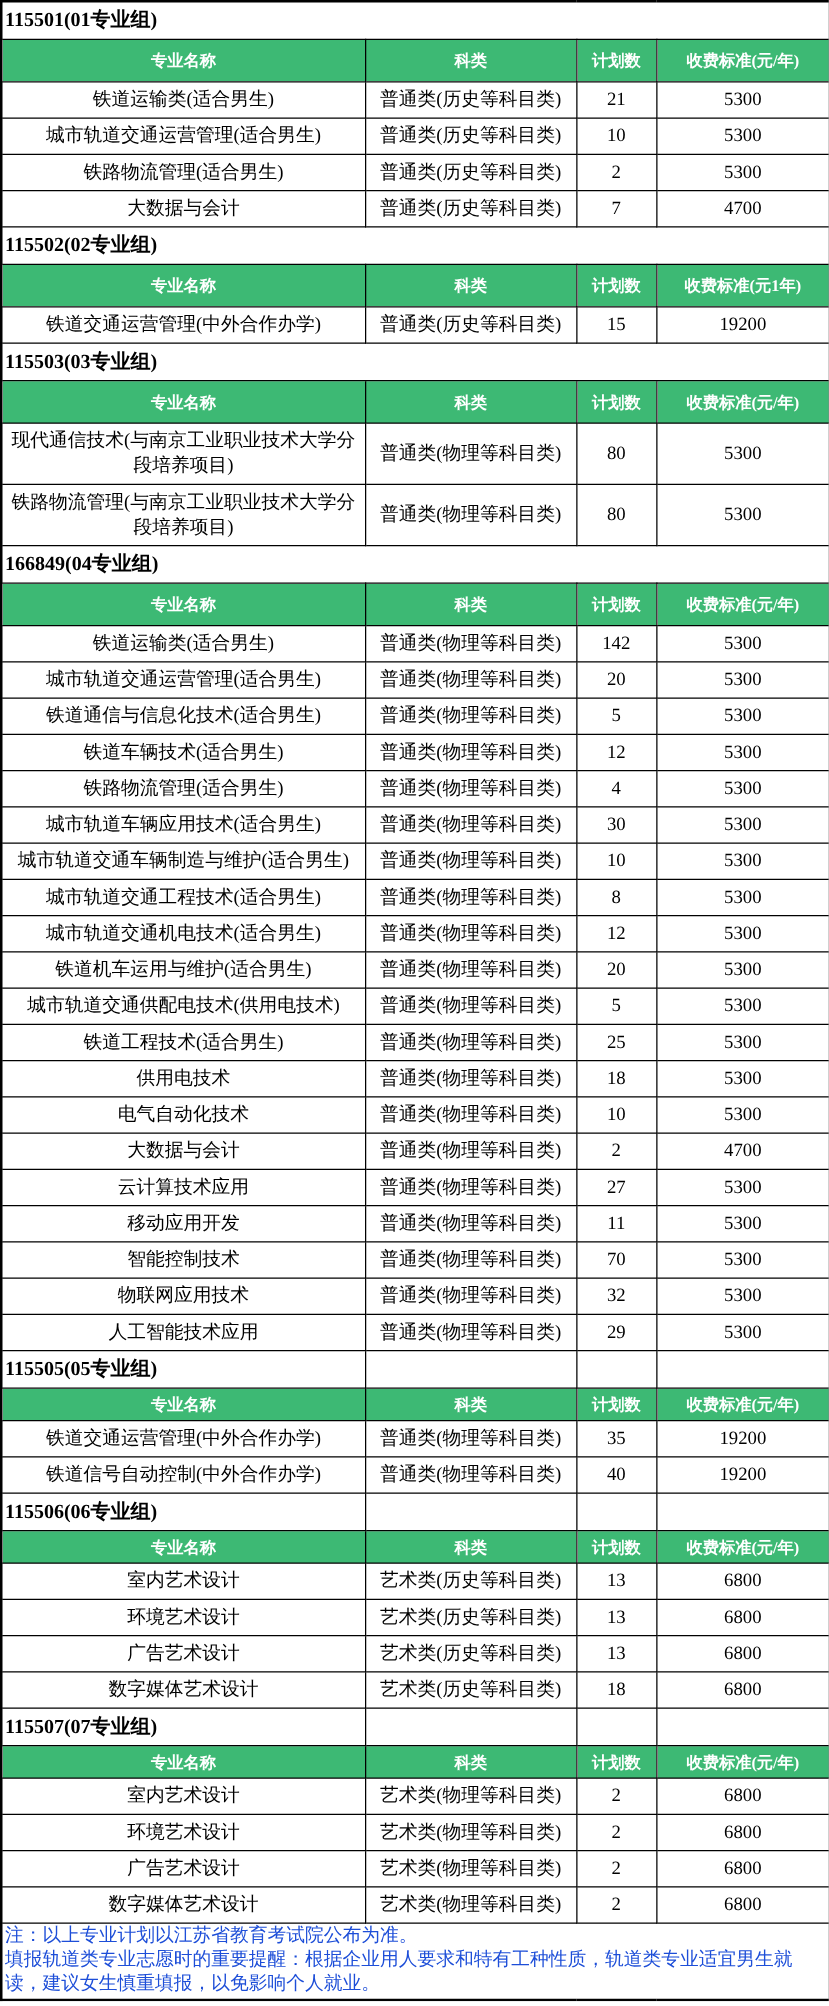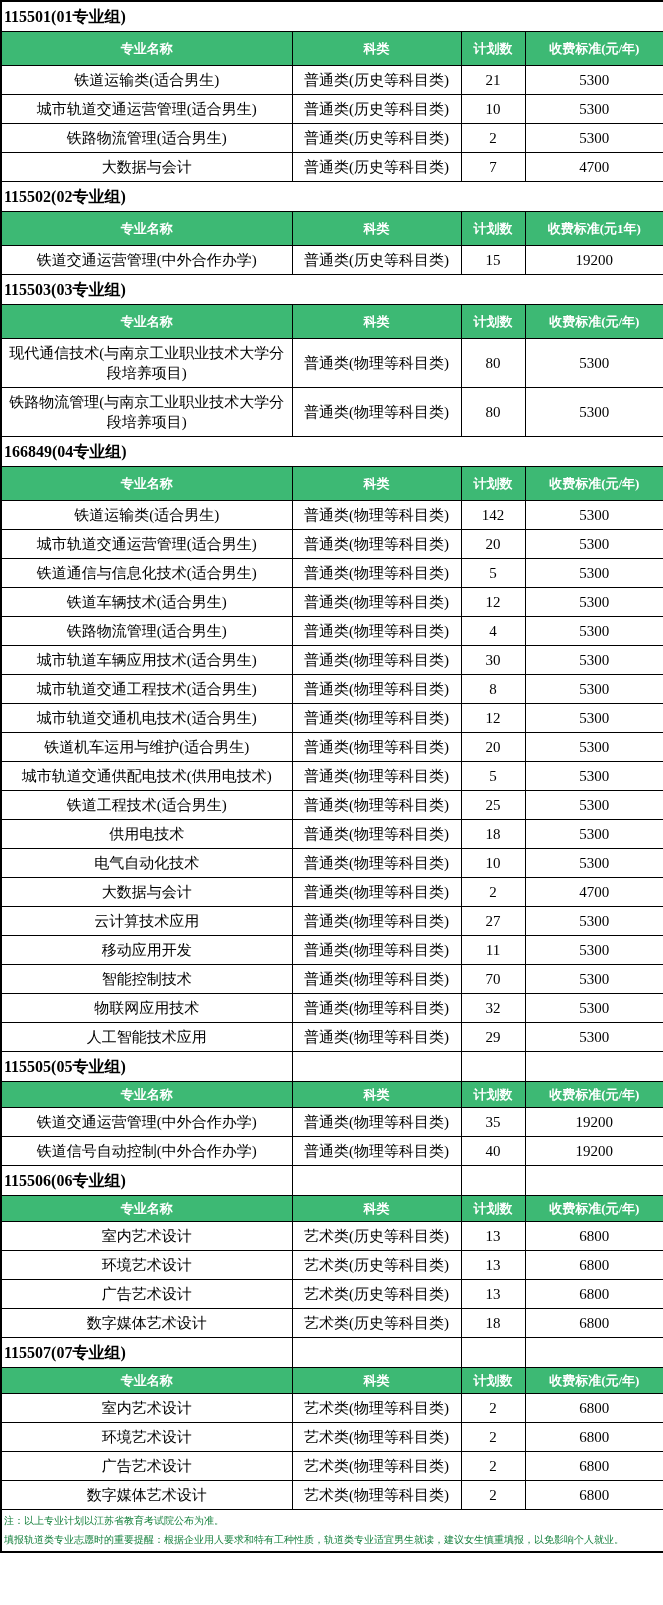--- a/index.html
+++ b/index.html
@@ -60,23 +60,23 @@
     background: #ffffff;
   }
   
   tr.footer td {
     text-align: left;
     vertical-align: top;
     padding: 1px 2px 2px 2px;
     background: #ffffff;
   }
   tr.footer .note {
-    font-size: 10px;
+    font-size: 15px;
     line-height: 19px;
-    color: #15803d;
+    color: #1d4ed8;
   }
 </style>
 </head>
 <body>
 
 <div class="sheet">
   <table class="plan">
     <colgroup>
       <col style="width:291px">
       <col style="width:169px">
@@ -192,20 +192,26 @@
           <td>4</td>
           <td>5300</td>
         </tr>
         <tr class="data">
           <td>城市轨道车辆应用技术(适合男生)</td>
           <td>普通类(物理等科目类)</td>
           <td>30</td>
           <td>5300</td>
         </tr>
         <tr class="data">
+          <td>城市轨道交通车辆制造与维护(适合男生)</td>
+          <td>普通类(物理等科目类)</td>
+          <td>10</td>
+          <td>5300</td>
+        </tr>
+        <tr class="data">
           <td>城市轨道交通工程技术(适合男生)</td>
           <td>普通类(物理等科目类)</td>
           <td>8</td>
           <td>5300</td>
         </tr>
         <tr class="data">
           <td>城市轨道交通机电技术(适合男生)</td>
           <td>普通类(物理等科目类)</td>
           <td>12</td>
           <td>5300</td>

